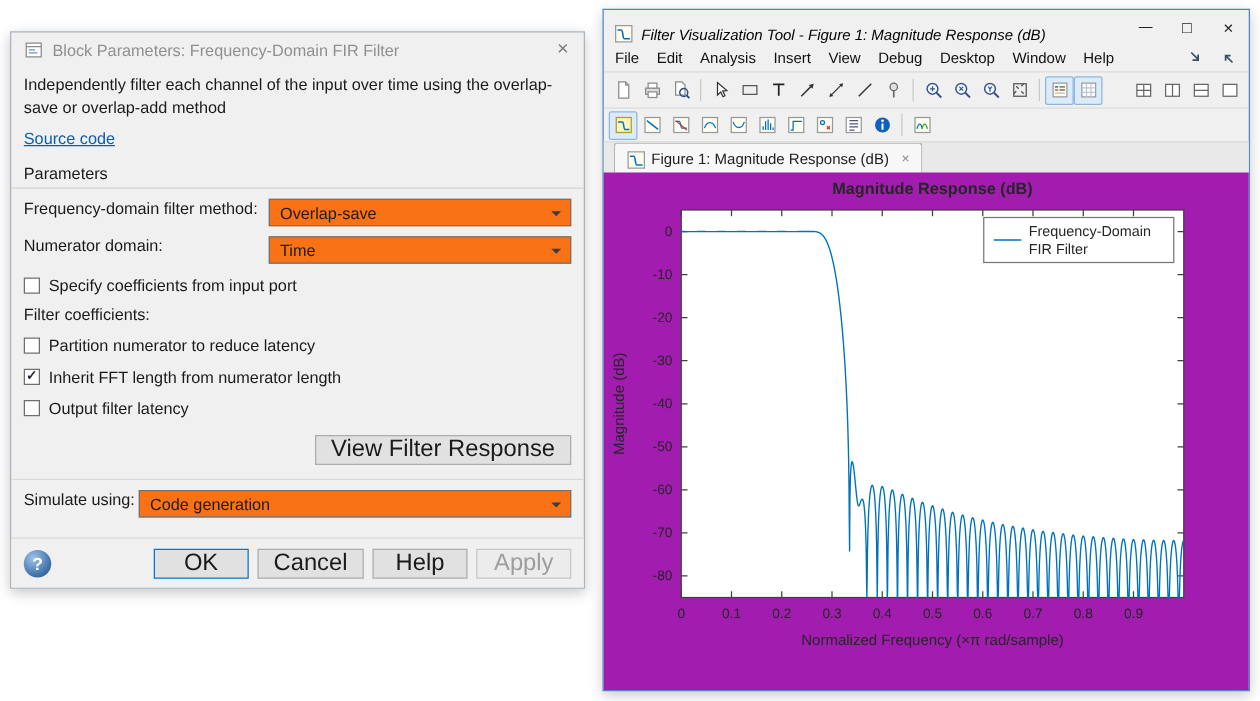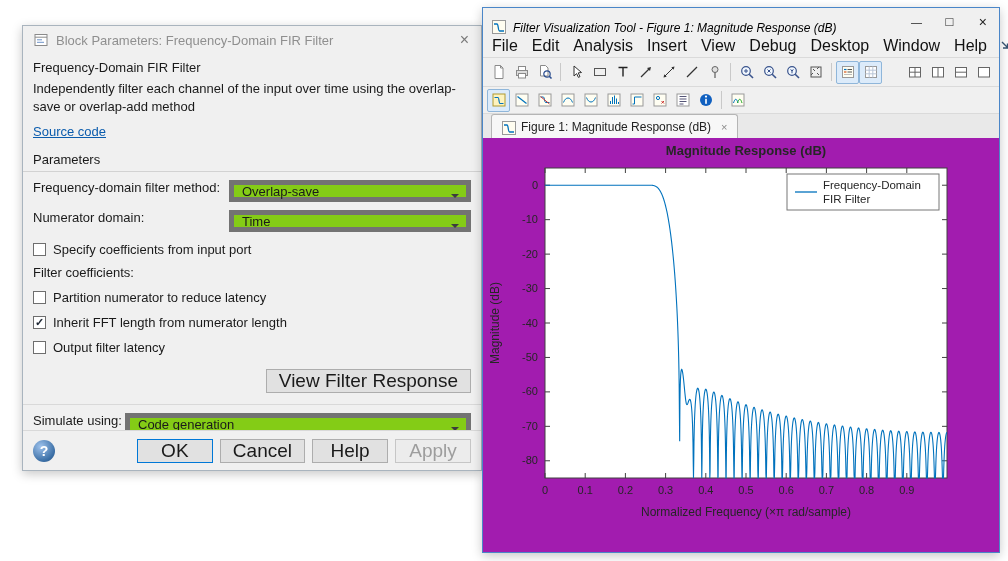--- a/index.html
+++ b/index.html
@@ -1,34 +1,34 @@
 <!DOCTYPE html>
 <html><head>
 <meta charset="utf-8">
 <style>
   * { box-sizing: border-box; margin: 0; padding: 0; }
   html,body { width:1008px; height:561px; background:#ffffff; font-family:"Liberation Sans",sans-serif; }
   #canvas { position:relative; width:1008px; height:561px; overflow:hidden; }
 
   
-  .dialog { position:absolute; left:22px; top:25px; width:460px; height:446px;
+  .dialog { position:absolute; left:8px; top:25px; width:460px; height:446px;
             background:#f0f0f0; border:1px solid #a9b4be; box-shadow:0 3px 10px rgba(0,0,0,.22); }
   .dlg-titlebar { height:28px; display:flex; align-items:center; padding:0 10px; }
   .dlg-icon { width:16px; height:16px; margin-right:7px; }
   .dlg-title { font-size:13px; color:#8f8f8f; flex:1; white-space:nowrap; overflow:hidden; }
   .dlg-close { color:#7a7a7a; font-size:16px; line-height:16px; cursor:default; padding:0 2px; }
   .dlg-body { position:relative; height:378px; padding:0 10px; font-size:13px; color:#1a1a1a; overflow:hidden; }
   .dlg-heading { margin-top:6px; }
   .dlg-desc { margin-top:5px; line-height:1.35; }
   .dlg-link { display:inline-block; margin-top:9px; color:#0b5cad; text-decoration:underline; font-size:13px; }
   .param-header { margin:13px -10px 0; padding:0 10px 4px; border-bottom:1px solid #d2d2d2; }
   .form-row { display:flex; margin-top:8px; }
   .form-label { width:196px; flex:none; }
   .form-label.narrow { width:92px; }
-  .combo { flex:1; height:22px; background:#84cc16; border:5px solid #737373; display:flex;
+  .combo { flex:1; height:22px; background:#f97316; border:1px solid #737373; display:flex;
            align-items:center; padding:0 20px 0 8px; position:relative; }
   .caret { position:absolute; right:7px; top:9px; width:0; height:0;
            border:4px solid transparent; border-top-color:#3c3c3c; }
   .check-row { display:flex; align-items:center; margin-top:10px; }
   .checkbox { width:13px; height:13px; flex:none; background:#fff; border:1px solid #6e6e6e;
               margin-right:7px; display:flex; align-items:center; justify-content:center;
               font-size:11px; font-weight:bold; color:#1f2835; line-height:11px; }
   .edit-wrap { flex:1; display:flex; align-items:center; }
   .edit-field { flex:1; height:22px; border:1px solid #7a7a7a; background:#fff; font-size:13px;
                 padding:0 6px; font-family:"Liberation Sans",sans-serif; }
@@ -52,21 +52,21 @@
                border:1px solid #4a86c8; box-shadow:0 3px 10px rgba(0,0,0,.22);
                display:flex; flex-direction:column; }
   .fv-titlebar { height:27px; flex:none; display:flex; align-items:flex-end; padding-left:8px;font-style:italic; }
   .fv-app-icon { width:16px; height:16px; flex:none; }
   .fv-title { font-size:12px; color:#000; margin-left:6px; flex:1; white-space:nowrap; overflow:hidden; }
   .win-btn { width:33px; height:100%; display:flex; align-items:center; justify-content:center;
              font-size:11px; color:#222; }
   .win-btn.max { font-size:13px; }
   .win-btn.close { font-size:14px; }
   .fv-menubar { height:22px; flex:none; display:flex; align-items:center; padding:0 2px; }
-  .menu-item { font-size:16px; padding:3px 7px; color:#111; }
+  .menu-item { font-size:12px; padding:3px 7px; color:#111; }
   .menu-corner { margin-left:auto; display:flex; align-items:center; gap:2px; padding-right:4px; }
   .fv-toolbar { height:29px; flex:none; display:flex; align-items:center; padding:0 4px;
                 border-top:1px solid #dadada; }
   .fv-toolbar.tb2 { height:27px; }
   .tool-btn { width:23px; height:23px; flex:none; display:flex; align-items:center; justify-content:center;
               border:1px solid transparent; border-radius:2px; }
   .tool-btn.pressed { background:#dcebfa; border-color:#8fb6da; }
   .tb-sep { width:1px; height:18px; background:#c9c9c9; margin:0 4px; flex:none; }
   .tb-spacer { flex:1; }
   .fv-tabbar { height:25px; flex:none; background:#e9e9e9; display:flex; align-items:flex-end;
@@ -89,21 +89,20 @@
     <div class="dlg-titlebar">
       <span class="dlg-icon" id="dlg-icon"><svg viewBox="0 0 16 16" width="16" height="16">
             <rect x="2" y="2.5" width="12" height="11" fill="#fff" stroke="#8a8a8a"></rect>
             <path d="M2 5.2h12" stroke="#8a8a8a"></path>
             <path d="M4 7.8h5M4 10.3h7" stroke="#6d93c8"></path>
           </svg></span>
       <span class="dlg-title">Block Parameters: Frequency-Domain FIR Filter</span>
       <span class="dlg-close">×</span>
     </div>
     <div class="dlg-body">
-      <div class="dlg-heading">Frequency-Domain FIR Filter</div>
       <div class="dlg-desc">Independently filter each channel of the input over time using the overlap-save or overlap-add method</div>
       <a href="#" class="dlg-link">Source code</a>
       <div class="param-header">Parameters</div>
 
       <div class="form-row">
         <span class="form-label">Frequency-domain filter method:</span>
         <div class="combo">
           <span>Overlap-save</span>
           <span class="caret"></span>
         </div>

